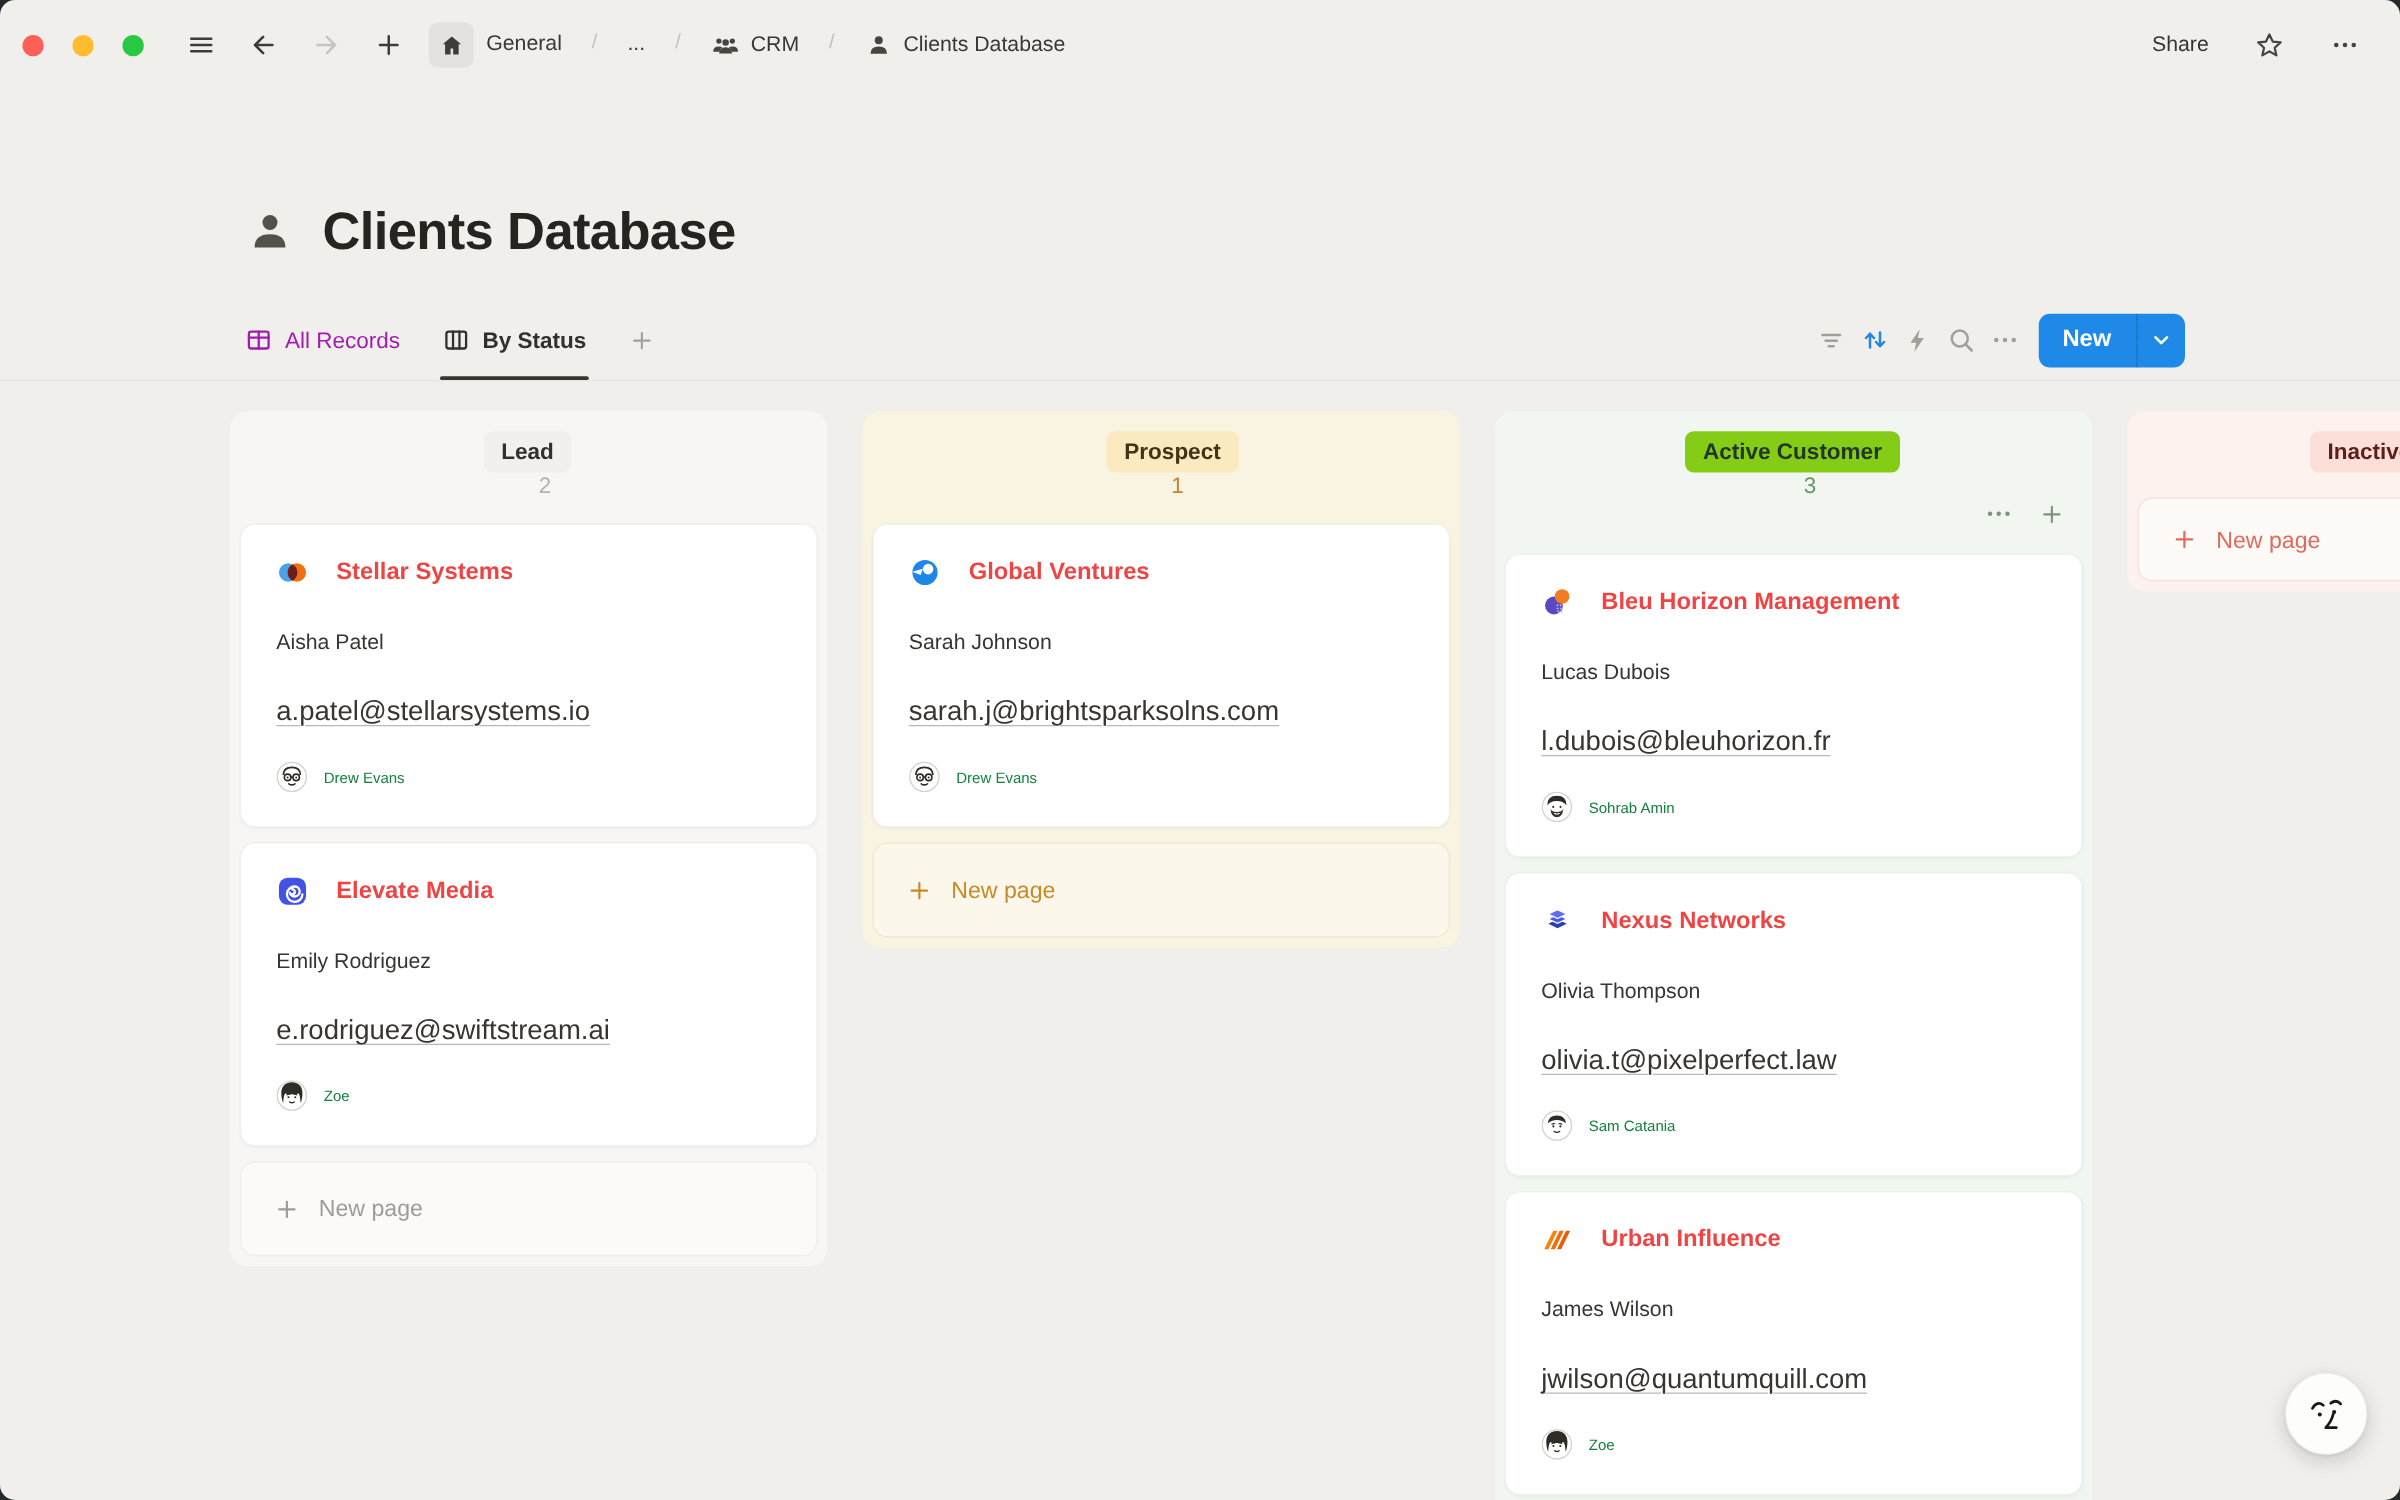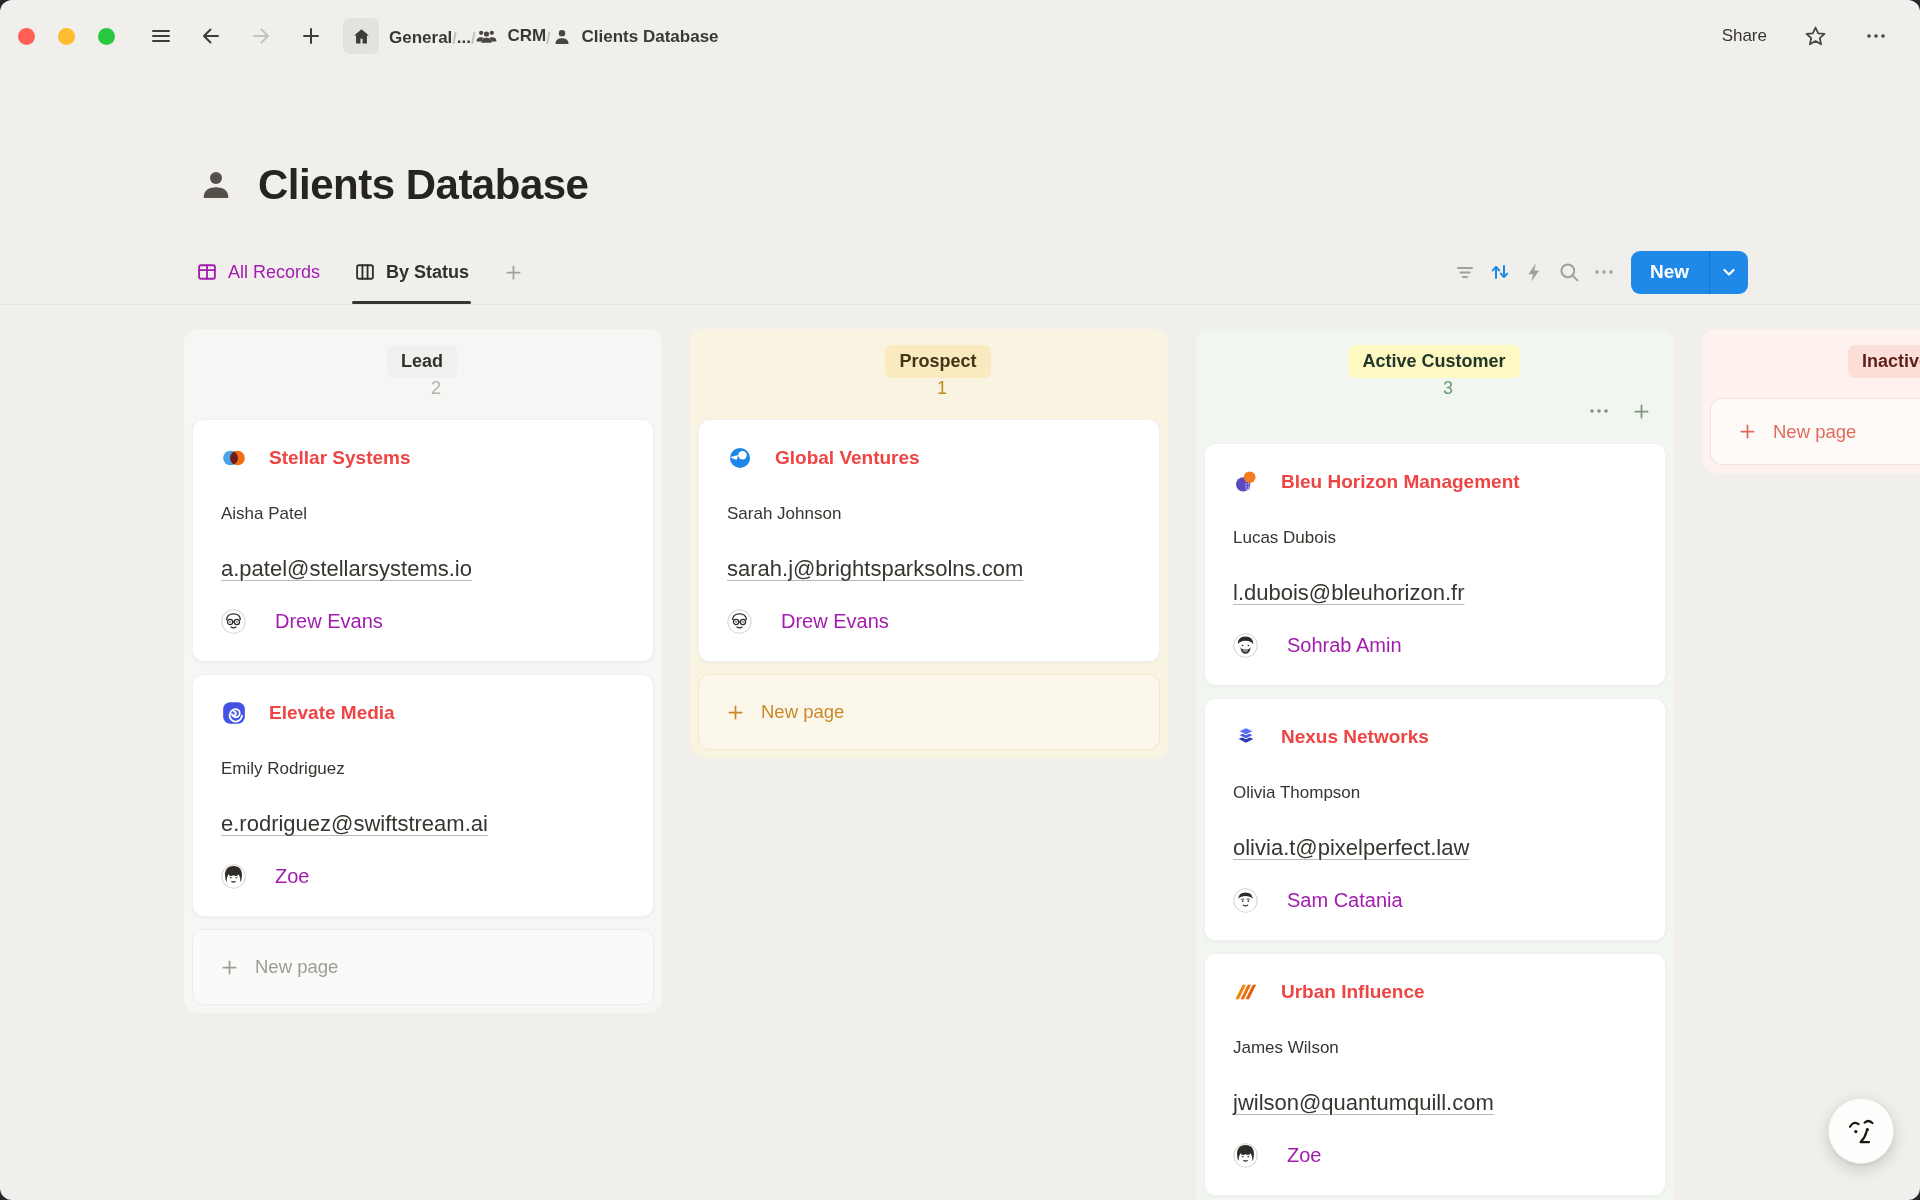--- a/index.html
+++ b/index.html
@@ -8,21 +8,21 @@
   .window { position:relative; width:1920px; height:1200px; background:#f1efec; border-radius:12px; overflow:hidden; }
 
   
   .topbar { height:72px; display:flex; align-items:center; padding:0 32px 0 18px; }
   .traffic { display:flex; align-items:center; gap:23px; margin-right:28px; }
   .light { width:17px; height:17px; border-radius:50%; display:inline-block; }
   .nav-icons { display:flex; align-items:center; gap:14px; margin-right:10px; }
   .nav-btn { width:36px; height:36px; display:flex; align-items:center; justify-content:center; border-radius:7px; color:#3e3c38; }
   .nav-btn.disabled { color:#c6c4c0; }
   .home-chip { background:#e4e2df; }
-  .breadcrumb { display:flex; align-items:flex-end; gap:0; font-size:17px; color:#3a3833;font-weight:bold; }
+  .breadcrumb { display:flex; align-items:flex-start; gap:24px; font-size:17px; color:#3a3833; }
   .crumb { display:flex; align-items:center; gap:9px; cursor:default; }
   .crumb .ic { display:flex; color:#47453f; }
   .crumb-sep { color:#c3c1bc; font-size:16px; }
   .topbar-right { margin-left:auto; display:flex; align-items:center; gap:36px; }
   .share-btn { font-size:17px; color:#37352f; }
   .tb-icon { display:flex; color:#46443f; }
 
   
   .title-row { display:flex; align-items:center; gap:22px; padding-left:196px; margin-top:84px; height:58px; }
   .title-icon { display:flex; color:#54514b; }
@@ -50,21 +50,21 @@
   .col-header { display:flex; align-items:center; padding:8px 6px 20px 4px;flex-direction:column; }
   .pill { font-size:18px; font-weight:600; padding:6px 14px; border-radius:7px; white-space:nowrap; }
   .col-count { font-size:18px; font-weight:500; margin-left:28px; }
   .col-actions { margin-left:auto; display:flex; align-items:center; gap:20px; padding-right:8px; }
   .col-actions .ic { display:flex; }
   .card { background:#fff; border:1px solid rgba(0,0,0,0.055); border-radius:12px; box-shadow:0 1px 3px rgba(0,0,0,0.045); padding:25px 28px 27px; margin-bottom:12px; cursor:default; }
   .card-title { display:flex; align-items:center; gap:22px; font-size:19px; font-weight:700; color:#ef4444; margin-bottom:33px; }
   .card-title .logo { display:flex; flex:0 0 auto; }
   .card-field { font-size:17px; color:#37352f; margin-bottom:32px; }
   .card-email { font-size:22px; color:#37352f; margin-bottom:27px; text-decoration:underline; text-decoration-color:rgba(55,53,47,0.35); text-decoration-thickness:1px; text-underline-offset:4px; width:fit-content; }
-  .card-assignee { display:flex; align-items:center; gap:29px; font-size:20px; color:#a21caf; }
+  .card-assignee { display:flex; align-items:center; gap:13px; font-size:12px; color:#15803d; }
   .avatar { display:flex; width:25px; height:25px; }
   .new-page { display:flex; align-items:center; gap:15px; height:76px; border-radius:12px; padding-left:26px; font-size:18.5px; font-weight:500; border:1px solid transparent; cursor:default; }
   .new-page .ic { display:flex; }
   .col-inactive .new-page { height:67px; }
   .card-sliver { height:46px; background:#fff; border:1px solid rgba(0,0,0,0.05); border-bottom:none; border-radius:12px 12px 0 0; }
 
   
   .ai-fab { position:absolute; right:26px; bottom:36px; width:66px; height:66px; border-radius:50%; background:#fdfdfc; border:1px solid #ececea; box-shadow:0 5px 16px rgba(0,0,0,0.16), 0 1px 3px rgba(0,0,0,0.08); display:flex; align-items:center; justify-content:center; }
 </style>
 </head>
@@ -349,21 +349,21 @@
                   <path d="M12 5v14M5 12h14" fill="none" stroke="currentColor" stroke-width="2" stroke-linecap="round" stroke-linejoin="round"></path>
                 </svg>
               </span>
               <span>New page</span>
             </div>
           </div>
   </section>
 
   <section class="column col-active" style="background: rgb(242, 246, 240);">
     <div class="col-header">
-      <span class="pill" style="background: #fef9c3; color: rgb(34, 55, 42);">Active Customer</span>
+      <span class="pill" style="background: #84cc16; color: rgb(34, 55, 42);">Active Customer</span>
       <span class="col-count" style="color: rgb(105, 151, 111);">3</span>
     <div class="col-actions">
               <span class="ic" style="color: rgb(127, 148, 127);">
                 <svg width="24" height="24" viewBox="0 0 24 24" xmlns="http://www.w3.org/2000/svg">
                   <circle cx="5" cy="12" r="1.8" fill="currentColor"></circle>
                   <circle cx="12" cy="12" r="1.8" fill="currentColor"></circle>
                   <circle cx="19" cy="12" r="1.8" fill="currentColor"></circle>
                 </svg>
               </span>
               <span class="ic" style="color: rgb(127, 148, 127);">

